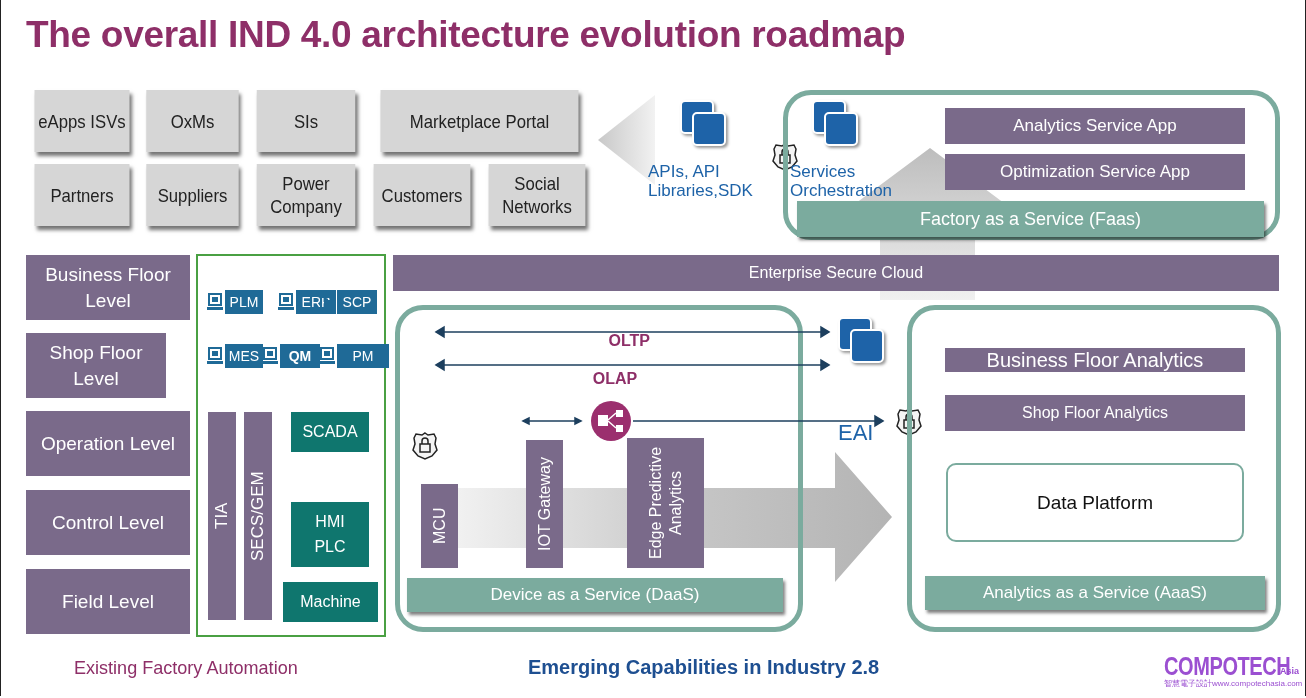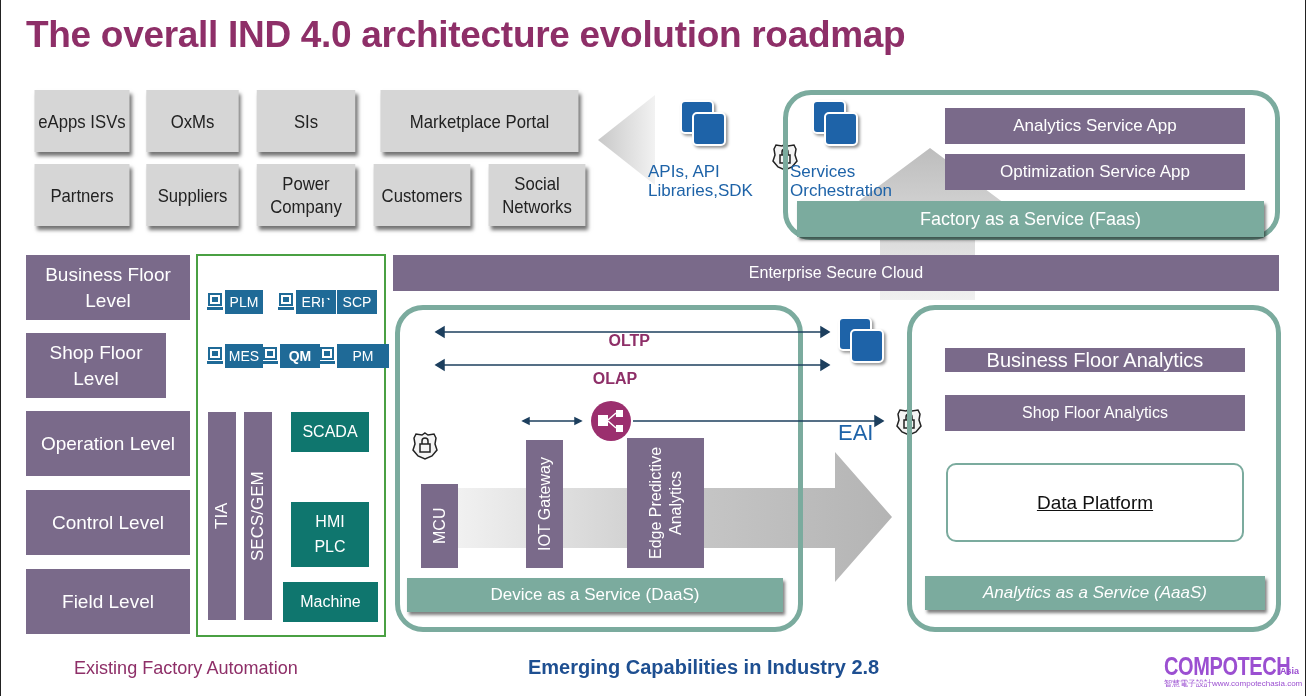--- a/index.html
+++ b/index.html
@@ -202,21 +202,21 @@
 
 <svg class="lock" style="left:896px;top:408px;" viewBox="0 0 26 28">
   <path d="M13 1 L16 3 L22 2 L24 6 L23 12 L25 18 L20 24 L13 27 L6 24 L1 18 L3 12 L2 6 L4 2 L10 3 Z" fill="#f4f4f4" stroke="#222" stroke-width="1.5"></path>
   <rect x="8" y="12" width="10" height="8" fill="none" stroke="#222" stroke-width="1.5"></rect>
   <path d="M10 12 V9 a3 3 0 0 1 6 0 V12" fill="none" stroke="#222" stroke-width="1.5"></path>
 </svg>
 
 <div class="abs tealframe" style="left:907px;top:305px;width:374px;height:327px;"></div>
 <div class="abs purple" style="left:945px;top:348px;width:300px;height:24px;font-size:20px;">Business Floor Analytics</div>
 <div class="abs purple" style="left:945px;top:395px;width:300px;height:36px;font-size:16px;">Shop Floor Analytics</div>
-<div class="abs" style="left:946px;top:463px;width:298px;height:79px;border:2px solid #7bab9e;border-radius:10px;display:flex;align-items:center;justify-content:center;font-size:19px;color:#111;text-decoration:underline;">Data Platform</div>
-<div class="abs teal" style="left:925px;top:576px;width:340px;height:34px;font-style:italic;">Analytics as a Service (AaaS)</div>
+<div class="abs" style="left:946px;top:463px;width:298px;height:79px;border:2px solid #7bab9e;border-radius:10px;display:flex;align-items:center;justify-content:center;font-size:19px;color:#111;">Data Platform</div>
+<div class="abs teal" style="left:925px;top:576px;width:340px;height:34px;">Analytics as a Service (AaaS)</div>
 
 <div class="abs" style="left:74px;top:657px;font-size:19px;color:#8e2f68;transform:scaleX(0.95);transform-origin:left;">Existing Factory Automation</div>
 <div class="abs" style="left:528px;top:656px;font-size:20px;font-weight:bold;color:#1e4f91;">Emerging Capabilities in Industry 2.8</div>
 <div class="abs" style="left:1164px;top:652px;width:140px;">
   <span style="font-size:25px;font-weight:bold;color:#9b4fd1;letter-spacing:-0.5px;display:inline-block;transform:scaleX(0.8);transform-origin:left;">COMPOTECH</span><span style="font-size:9px;font-weight:bold;color:#9b4fd1;position:absolute;left:116px;top:14px;">Asia</span>
   <div style="font-size:8px;color:#9b4fd1;white-space:nowrap;margin-top:-3px;">智慧電子設計www.compotechasia.com</div>
 </div>
 
 </body></html>

